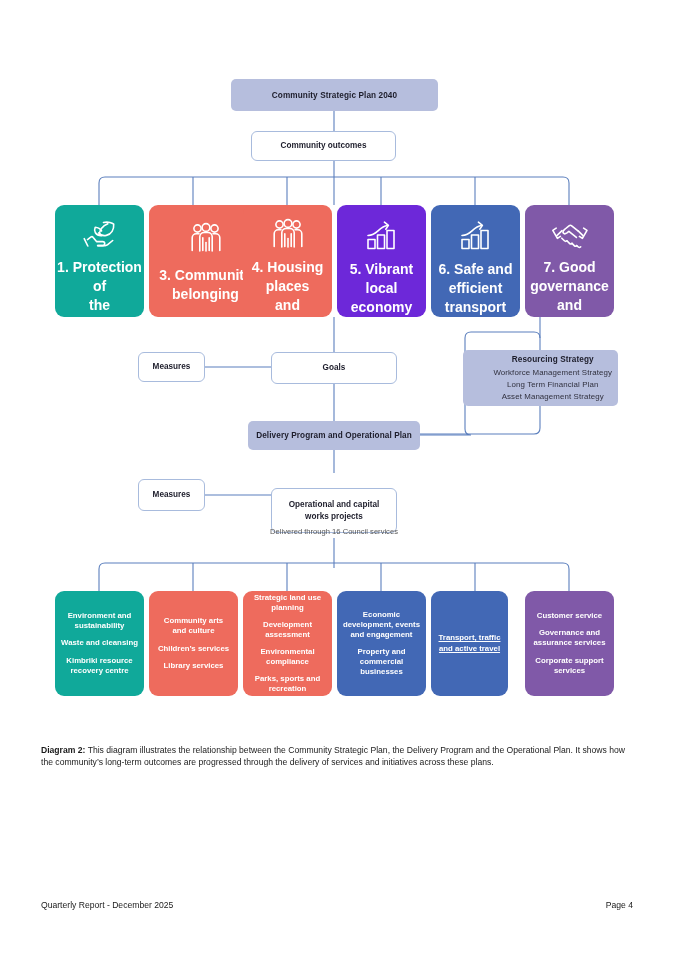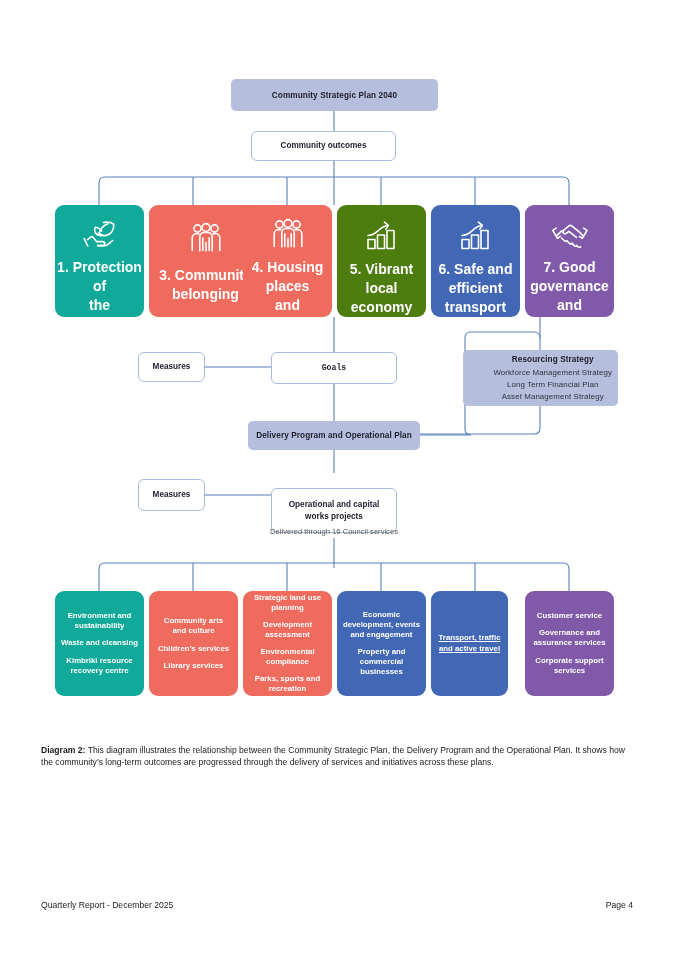--- a/index.html
+++ b/index.html
@@ -203,21 +203,21 @@
             <path d="M21.2 28.5V15.8"></path>
             <path d="M11.8 29V14.8c0-2.4 1.9-4.3 4.3-4.3h3.8c2.4 0 4.3 1.9 4.3 4.3V29"></path>
             <path d="M18 20.5V29"></path>
           </g>
         </svg>
       </div>
       <div class="card-title" style="white-space: pre-line;">4. Housing places
 and spaces</div>
     </div>
 
-    <div class="card" style="left:337px; top:205px; width:89px; height:112px; background:#4d7c0f;">
+    <div class="card" style="left:337px; top:205px; width:89px; height:112px; background:#6d28d9;">
       <div class="card-icon">
         <svg width="36" height="34" viewBox="0 0 36 34">
           <g fill="none" stroke="#ffffff" stroke-width="1.6" stroke-linecap="round" stroke-linejoin="round">
             <path d="M4 16.5c3.5-0.2 7-1.8 10-4.6 3-2.8 5.4-5 9.6-5.4"></path>
             <path d="M20.4 3.2l4 3.2-2.6 3.8"></path>
             <rect x="4" y="20.5" width="7" height="9"></rect>
             <rect x="13.5" y="16" width="7" height="13.5"></rect>
             <rect x="23" y="11.5" width="7" height="18"></rect>
           </g>
         </svg>
@@ -260,21 +260,21 @@
         </svg>
       </div>
       <div class="card-title" style="white-space: pre-line;">7. Good governance
 and participation</div>
     </div>
 
     <div class="node outline" style="left:138px; top:352px; width:67px; height:30px;">
       <span>Measures</span>
     </div>
 
-    <div class="node outline" style="left:271px; top:352px; width:126px; height:32px;font-family:Liberation Mono, monospace;">
+    <div class="node outline" style="left:271px; top:352px; width:126px; height:32px;">
       <span>Goals</span>
     </div>
 
     <div class="node lav" style="left:463px; top:350px; width:155px; height:56px;justify-content:flex-end;">
       <div class="res-inner">
         <span class="res-title">Resourcing Strategy</span>
         <span class="res-line">Workforce Management Strategy</span>
         <span class="res-line">Long Term Financial Plan</span>
         <span class="res-line">Asset Management Strategy</span>
       </div>

